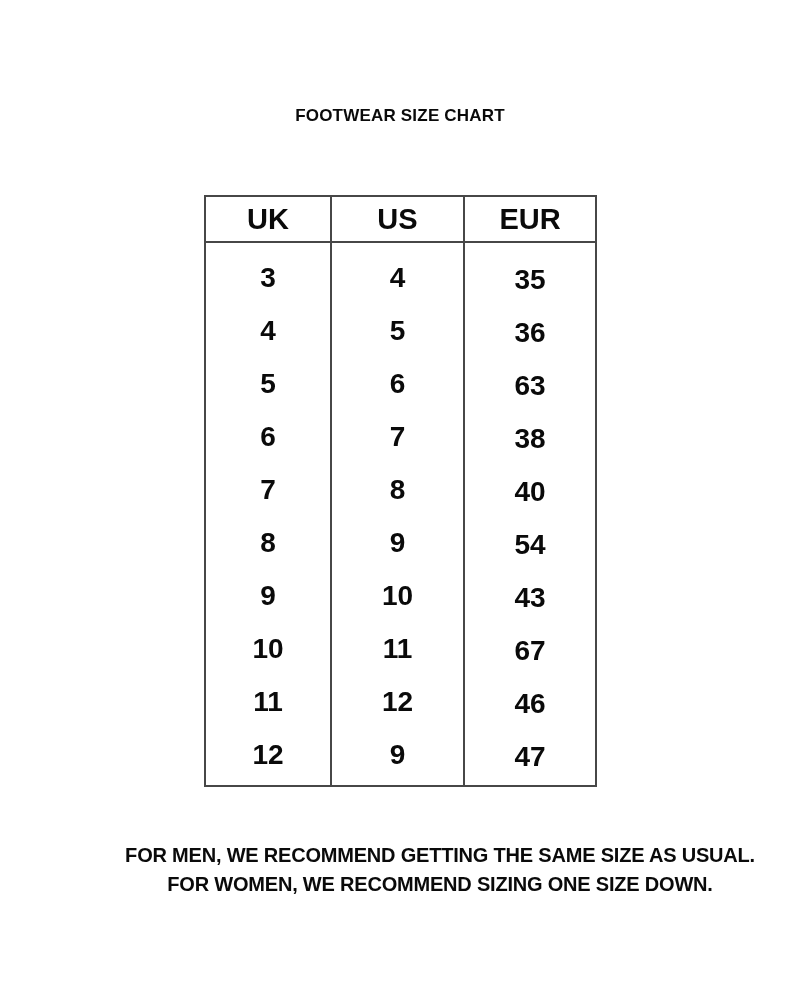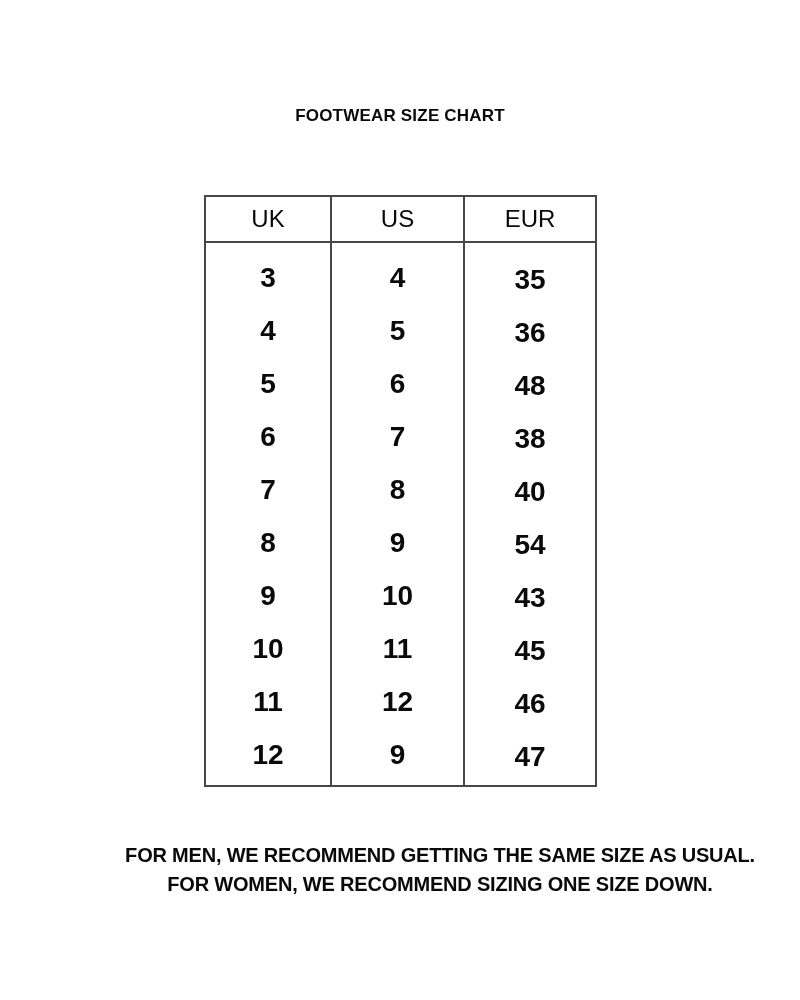--- a/index.html
+++ b/index.html
@@ -50,22 +50,22 @@
   .col:nth-child(1) { flex: 0 0 124px; }
   .col:nth-child(2) { flex: 0 0 133px; border-left: 2px solid var(--border, #474747); }
   .col:nth-child(3) { flex: 0 0 132px; border-left: 2px solid var(--border, #474747); }
   .th {
     box-sizing: border-box;
     height: 46px;
     border-bottom: 2px solid var(--border, #474747);
     display: flex;
     align-items: center;
     justify-content: center;
-    font-size: 24px;
-    font-weight: normal;
+    font-size: 29px;
+    font-weight: bold;
   }
   .tbody {
     flex: 1;
     display: flex;
     flex-direction: column;
     padding: 9px 0 4px 0;
   }
   .td {
     flex: 1;
     display: flex;
@@ -123,26 +123,26 @@
           <div class="td">11</div>
           <div class="td">12</div>
           <div class="td">9</div>
         </div>
       </div>
       <div class="col col-eur">
         <div class="th">EUR</div>
         <div class="tbody">
           <div class="td">35</div>
           <div class="td">36</div>
-          <div class="td">48</div>
+          <div class="td">63</div>
           <div class="td">38</div>
           <div class="td">40</div>
           <div class="td">54</div>
           <div class="td">43</div>
-          <div class="td">45</div>
+          <div class="td">67</div>
           <div class="td">46</div>
           <div class="td">47</div>
         </div>
       </div>
     </div>
 
   <div class="note">
     <div>FOR MEN, WE RECOMMEND GETTING THE SAME SIZE AS USUAL.</div>
     <div>FOR WOMEN, WE RECOMMEND SIZING ONE SIZE DOWN.</div>
   </div>

